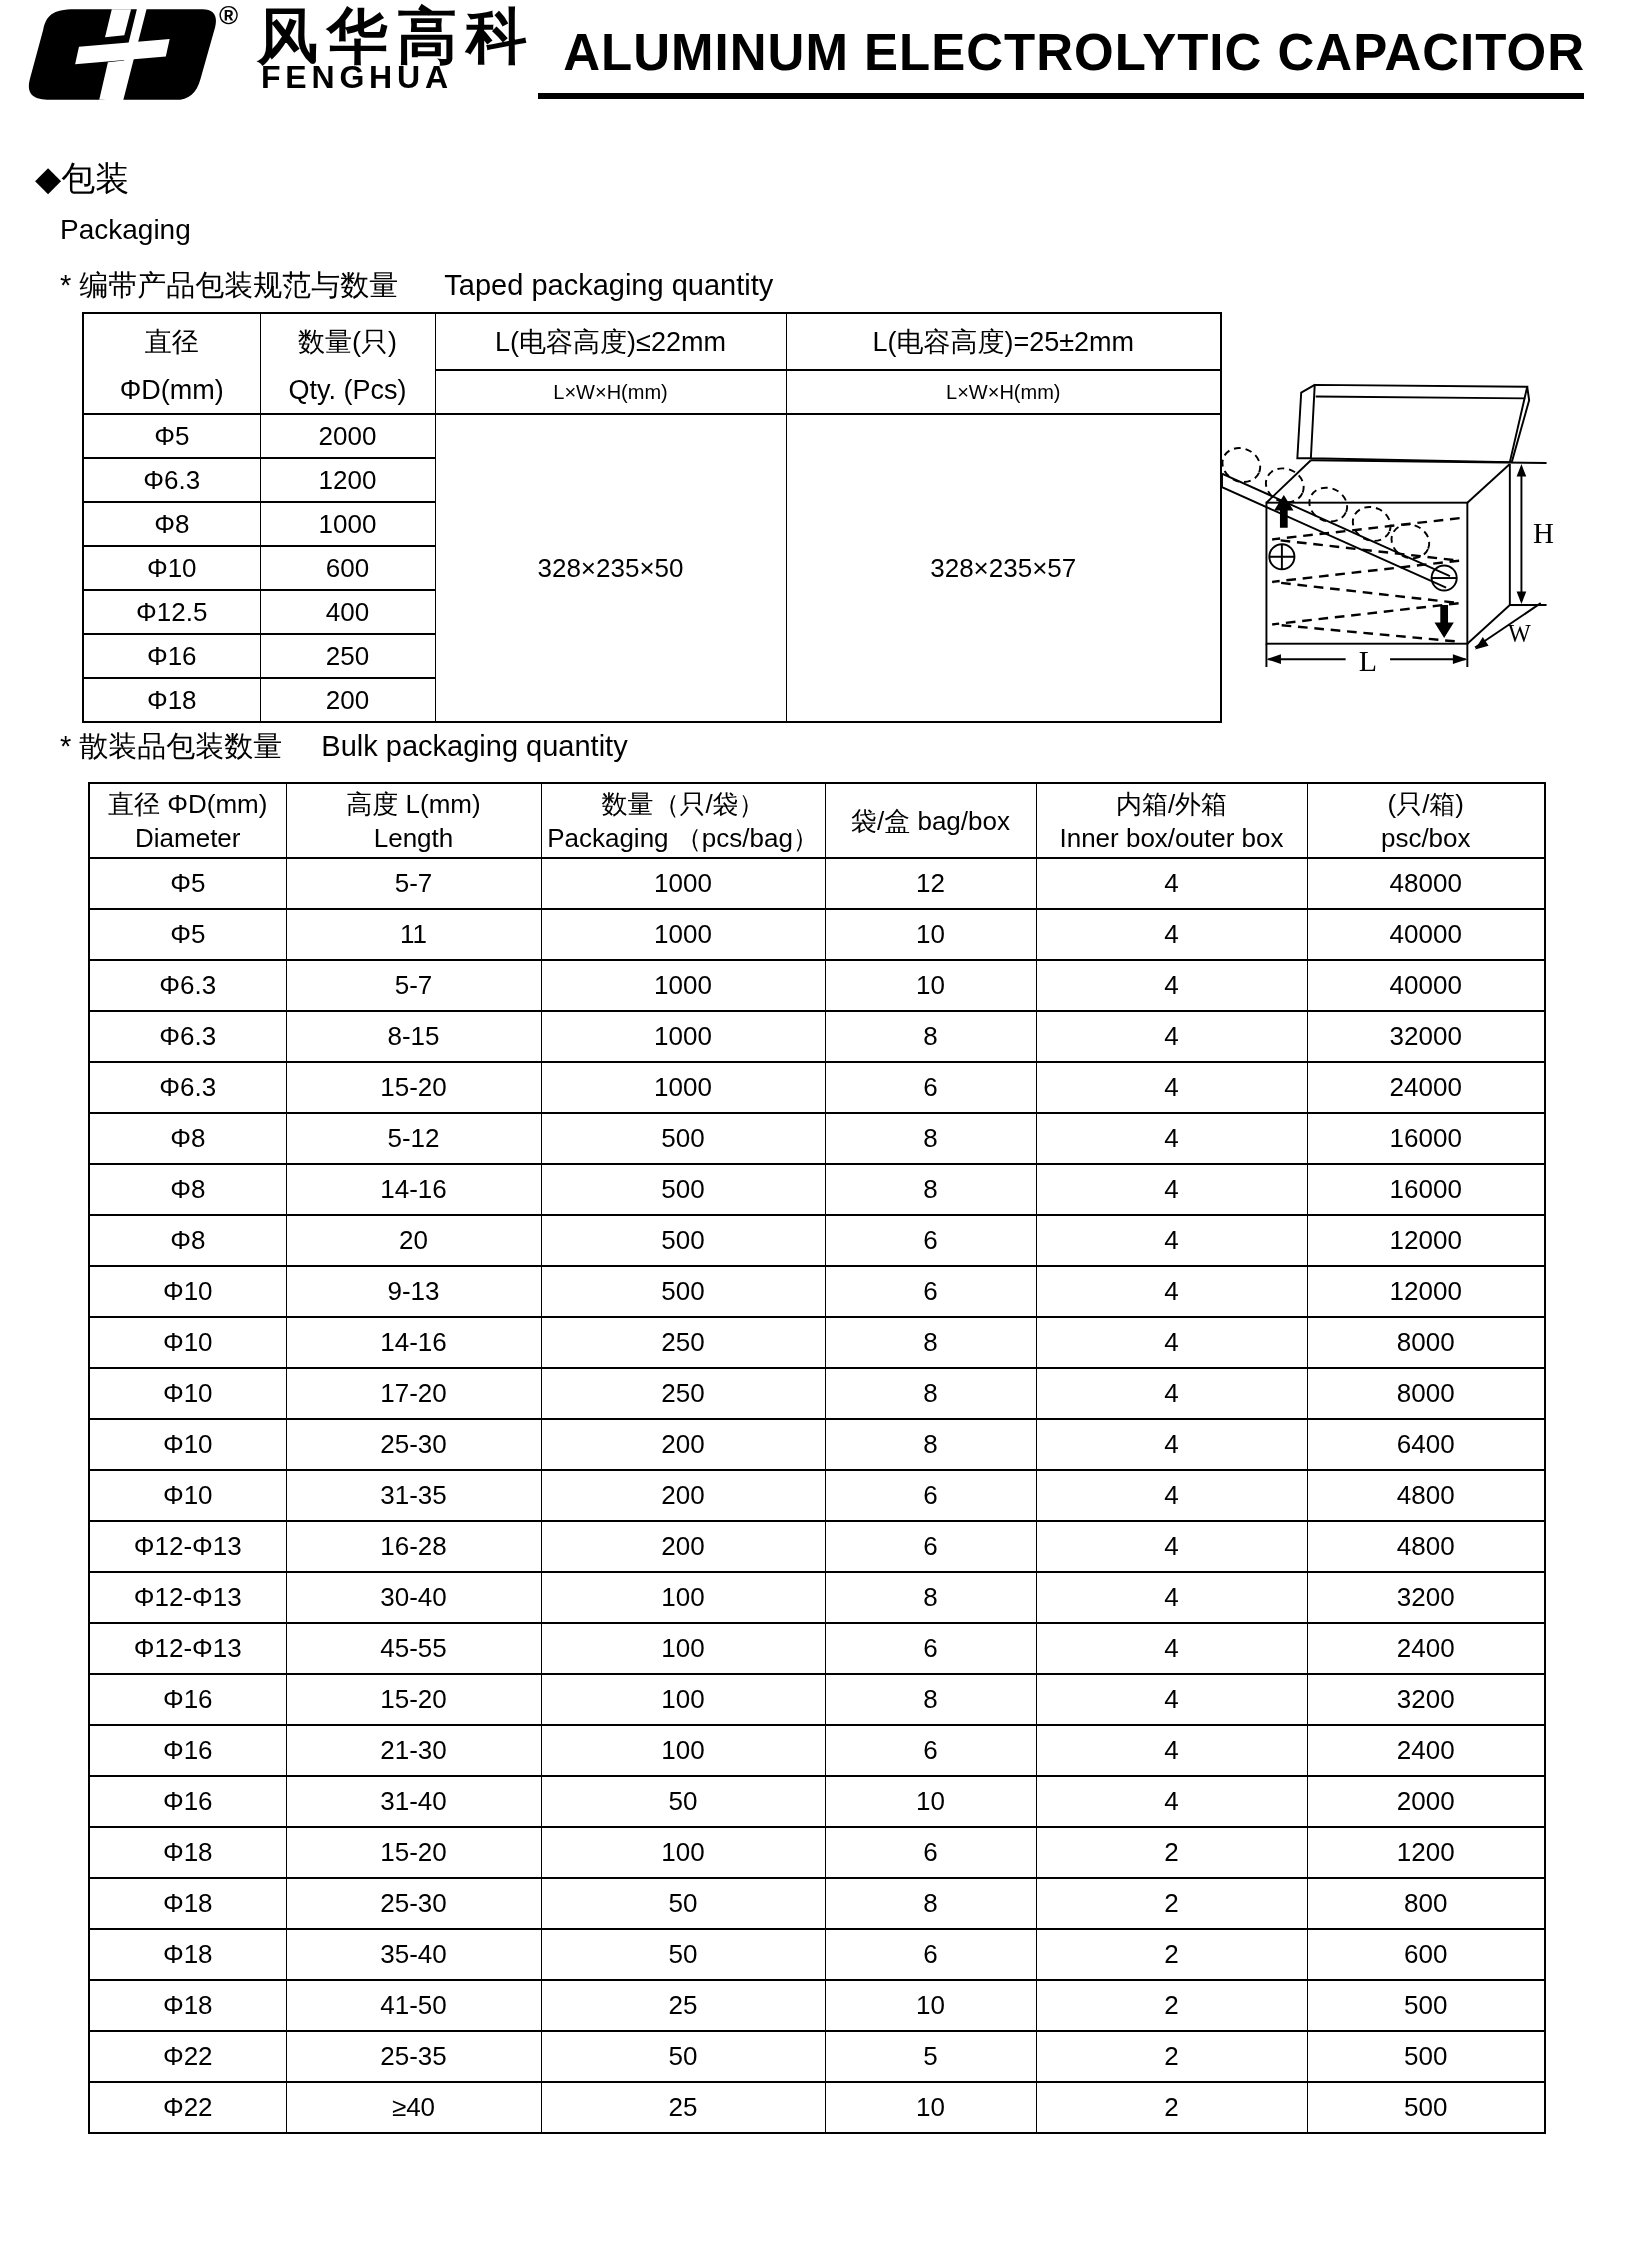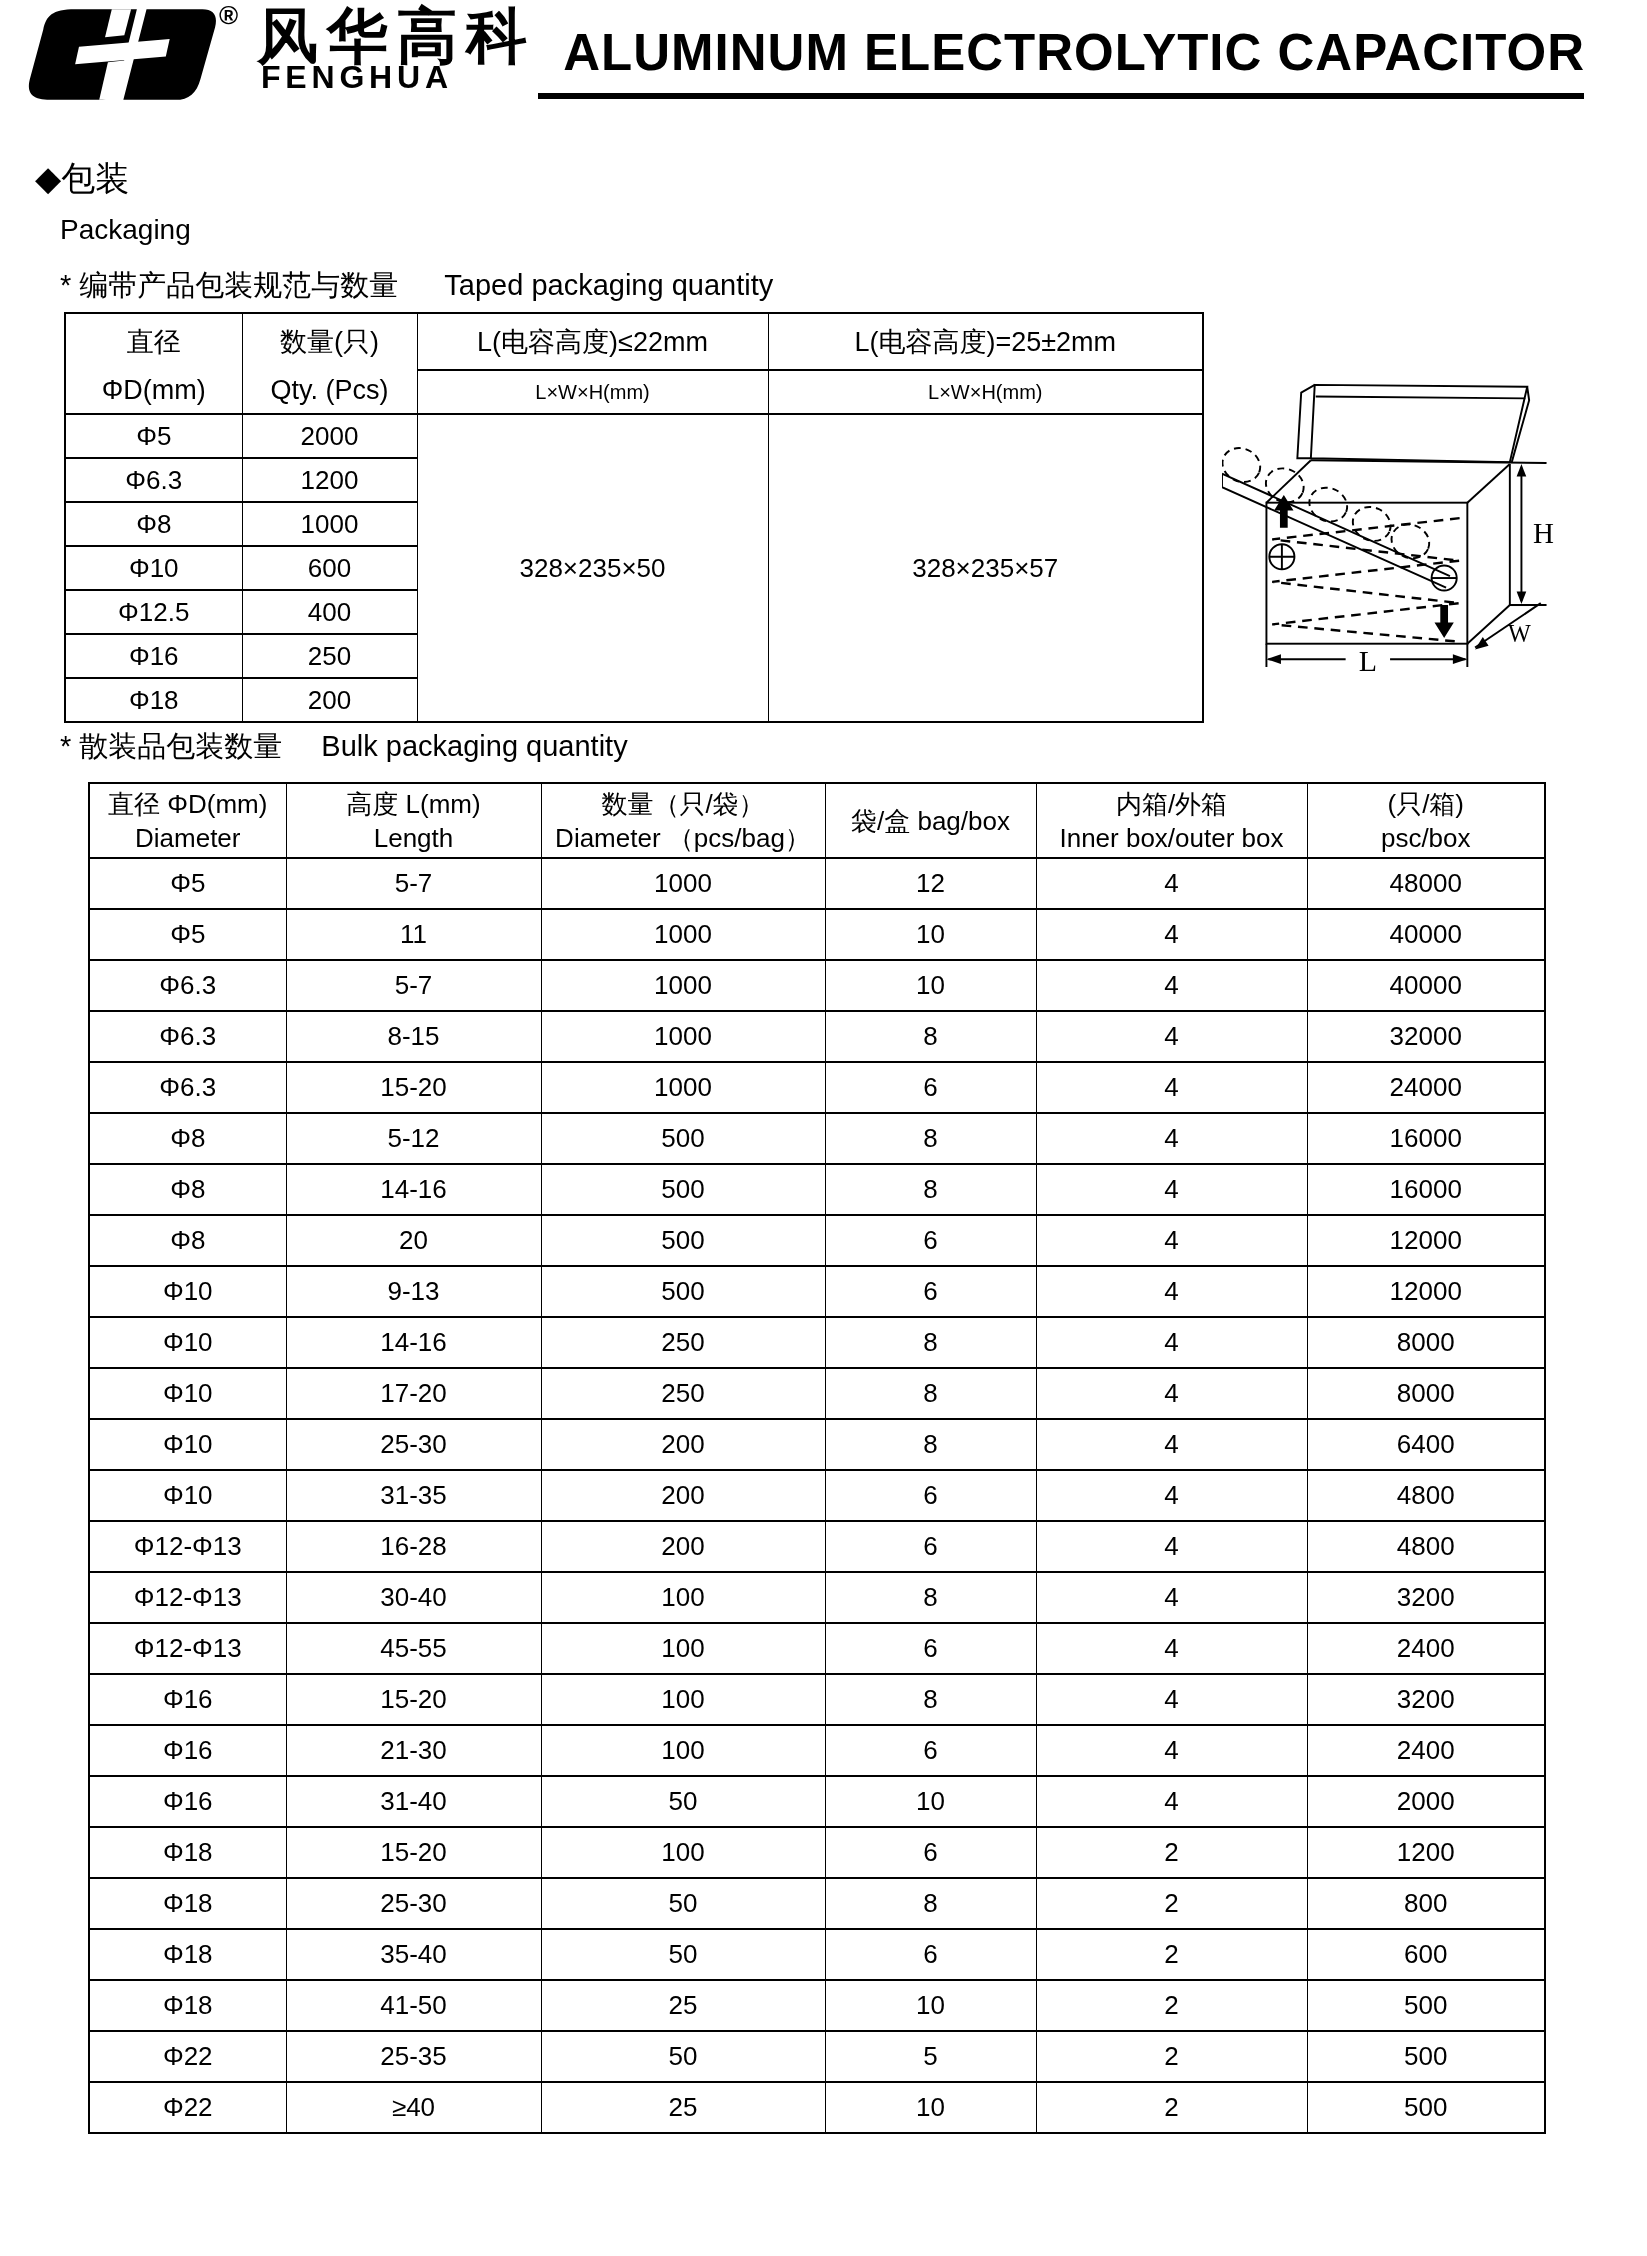--- a/index.html
+++ b/index.html
@@ -22,21 +22,21 @@
   .sub .gap{display:inline-block;width:46px}
   .taped-sub{left:60px;top:266px}
   .bulk-sub{left:60px;top:727px}
 
   
   table{border-collapse:collapse;table-layout:fixed;border:2.9px solid #000}
   td,th{border:1.9px solid #000;border-top-width:2.9px;border-bottom-width:2.9px;
         text-align:center;vertical-align:middle;padding:0;font-weight:normal;
         font-size:26px;overflow:hidden;white-space:nowrap}
 
-  .t1{left:64px;top:312px;width:1138px}
+  .t1{left:82px;top:312px;width:1138px}
   .t1 .h1 td{height:55px;font-size:27px}
   .t1 .h2 td{height:42px;font-size:20px}
   .t1 .br td{height:42px}
   .t1 .hd2{vertical-align:top}
   .t1 .hd2 .u{height:55px;display:flex;align-items:center;justify-content:center}
   .t1 .hd2 .d{height:42px;display:flex;align-items:center;justify-content:center}
 
   .t2{left:88px;top:782px;width:1457px}
   .t2 th{height:73px;font-size:26px}
   .t2 td{height:49px}
@@ -204,21 +204,21 @@
         <th>
           <div class="ln">直径 ΦD(mm)</div>
           <div class="ln">Diameter</div>
         </th>
         <th>
           <div class="ln">高度 L(mm)</div>
           <div class="ln">Length</div>
         </th>
         <th>
           <div class="ln">数量（只/袋）</div>
-          <div class="ln">Diameter （pcs/bag）</div>
+          <div class="ln">Packaging （pcs/bag）</div>
         </th>
         <th>
           <div class="ln">袋/盒 bag/box</div>
         </th>
         <th>
           <div class="ln">内箱/外箱</div>
           <div class="ln">Inner box/outer box</div>
         </th>
         <th>
           <div class="ln">(只/箱)</div>

